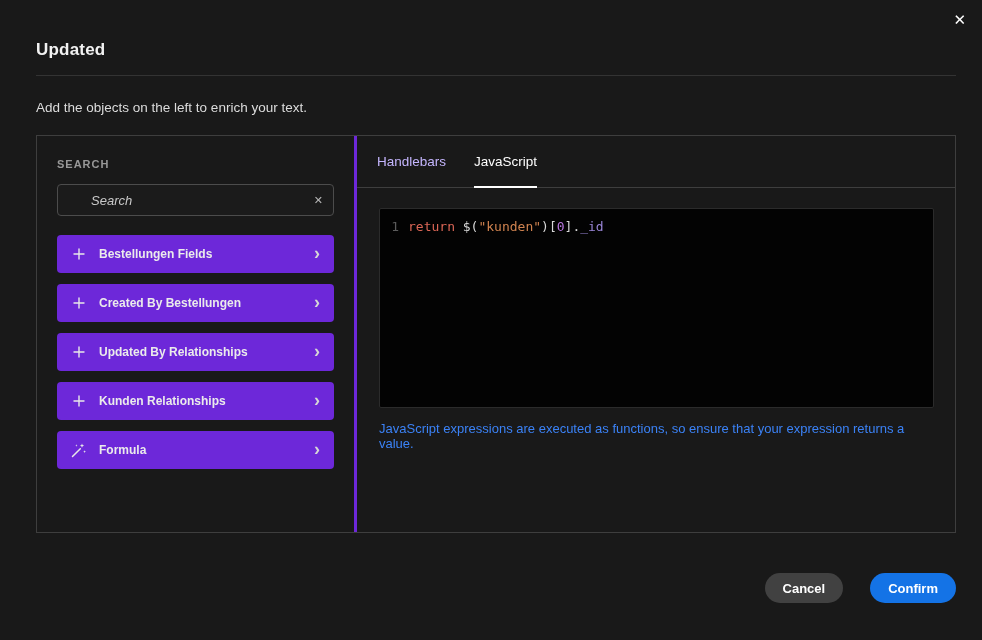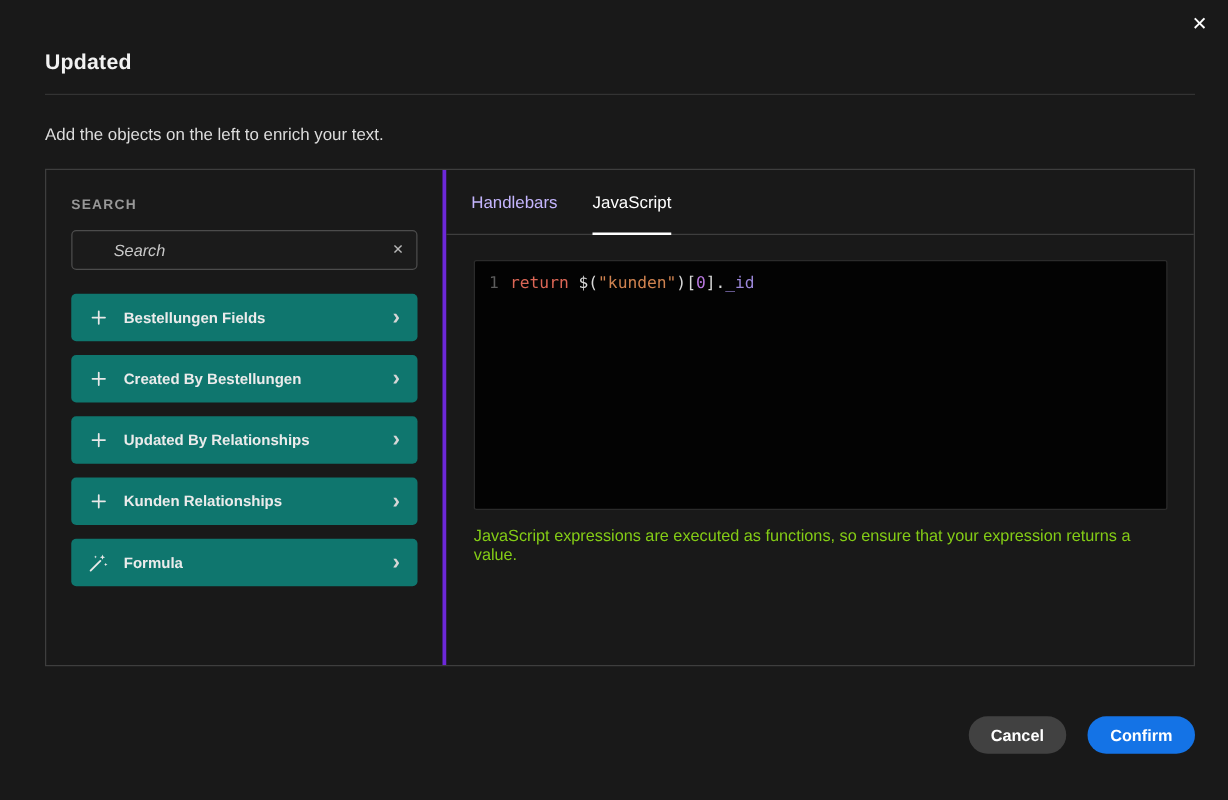--- a/index.html
+++ b/index.html
@@ -39,21 +39,21 @@
   }
   .search-box input {
     flex: 1; min-width: 0; background: transparent; border: none; outline: none;
     color: #e3e3e3; font-size: 13px; font-family: inherit;
   }
   .search-box input::placeholder { color: #c9c9c9; font-style: italic; }
   .clear-icon { font-size: 11px; color: #b8b8b8; cursor: pointer; line-height: 1; }
 
   .object-list { margin-top: 19px; display: flex; flex-direction: column; gap: 11px; }
   .list-item {
-    height: 38px; background: #0f766e; border-radius: 4px;
+    height: 38px; background: #6d28d9; border-radius: 4px;
     display: flex; align-items: center; padding: 0 14px; gap: 12px; cursor: pointer;
   }
   .item-icon { width: 16px; height: 16px; display: flex; align-items: center; justify-content: center; }
   .item-icon svg { display: none; }
   .item-icon.is-plus .icon-plus { display: block; }
   .item-icon.is-wand .icon-wand { display: block; }
   .item-label { flex: 1; font-size: 12px; font-weight: 700; color: #ebebeb; }
   .chevron { font-size: 18px; font-weight: 700; color: #d6d6d6; line-height: 1; padding-bottom: 3px; }
 
   
@@ -80,24 +80,24 @@
     font-size: 13px; padding: 9px 0; cursor: text;
   }
   .code-row { display: flex; white-space: pre; line-height: 18px; }
   .line-number { width: 28px; text-align: right; padding-right: 9px; color: #5c5c5c; }
   .tok-keyword  { color: var(--tok-keyword, #db6656); }
   .tok-plain    { color: var(--tok-plain, #d8d8d8); }
   .tok-string   { color: var(--tok-string, #d08350); }
   .tok-number   { color: var(--tok-number, #b777dd); }
   .tok-property { color: var(--tok-property, #9a86d8); }
 
-  .editor-hint { margin: 13px 21px 0 22px; font-size: 13px; color: #84cc16; }
+  .editor-hint { margin: 13px 21px 0 22px; font-size: 13px; color: #3b82f6; }
 
   
-  .footer { position: absolute; right: 26px; bottom: 37px; display: flex; gap: 17px; }
+  .footer { position: absolute; right: 26px; bottom: 37px; display: flex; gap: 27px; }
   .btn {
     height: 30px; padding: 0 18px; border-radius: 15px; border: none;
     font-family: inherit; font-size: 13px; font-weight: 700; color: #ffffff; cursor: pointer;
   }
   .btn-cancel { background: #414141; }
   .btn-confirm { background: var(--accent, #1473e6); }
 </style>
 </head>
 <body>
 

